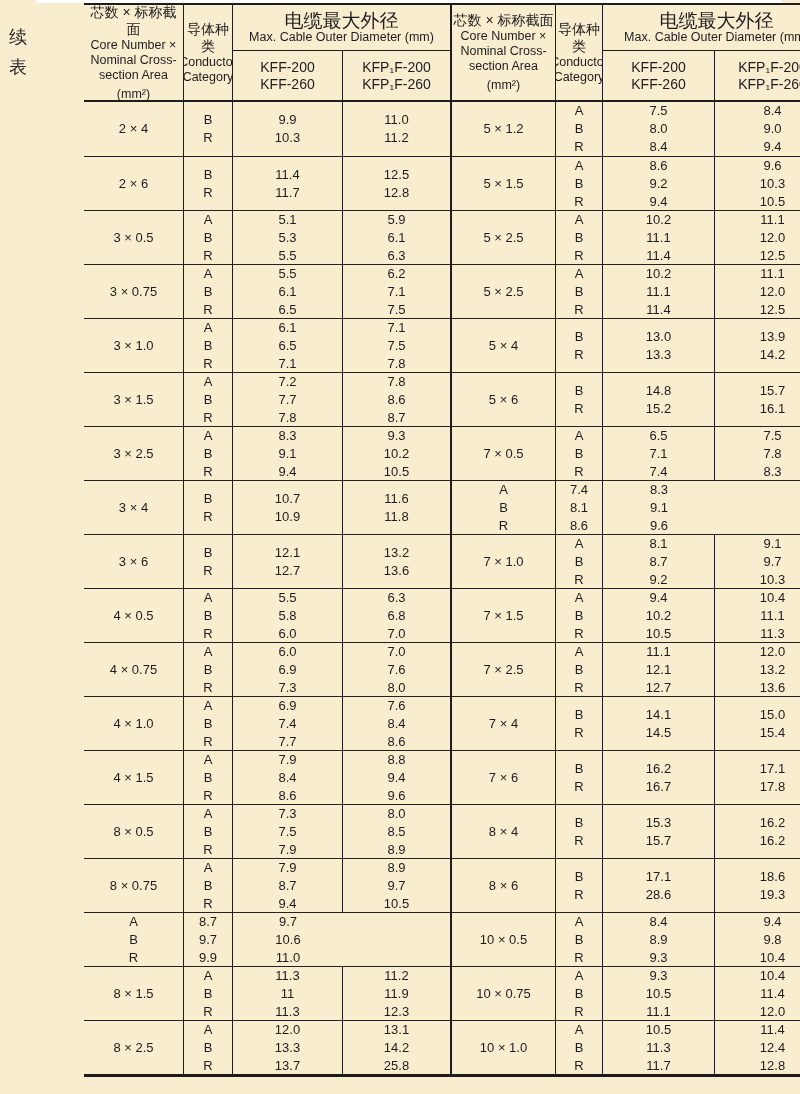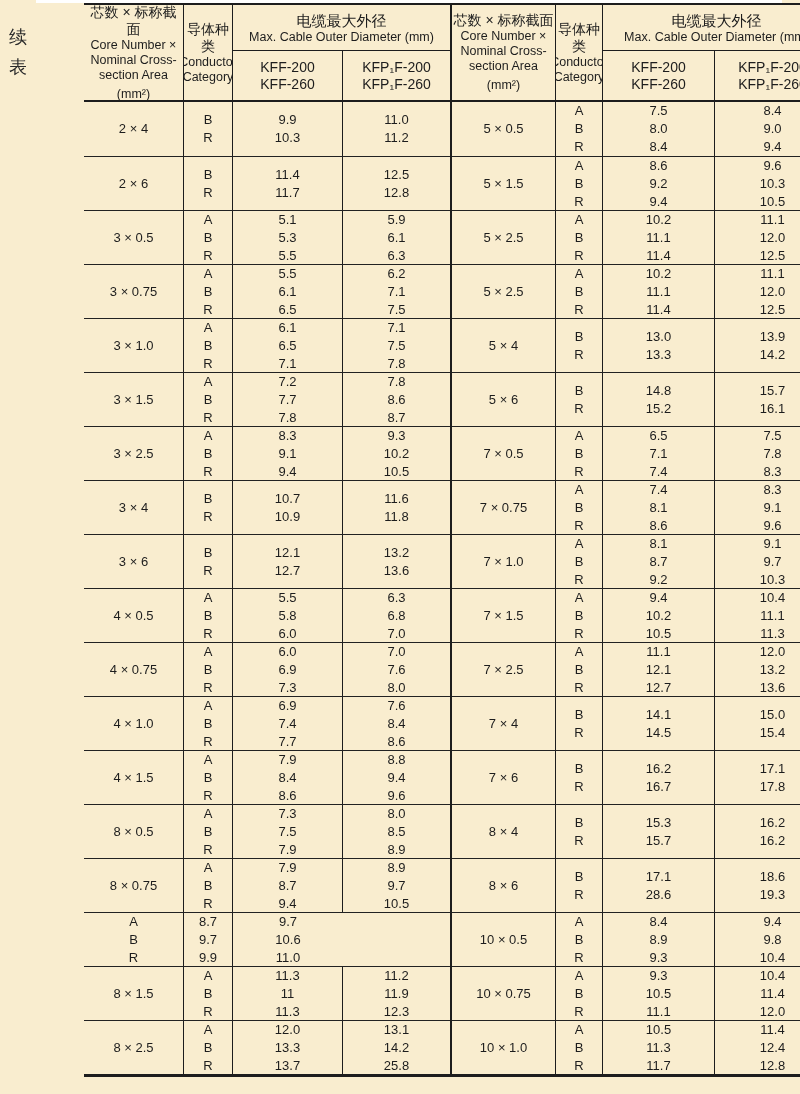--- a/index.html
+++ b/index.html
@@ -38,21 +38,21 @@
   .en   { font-size:12.5px; line-height:15px; }
   .unit { margin-top:4px; }
   .model{ font-size:14px; line-height:17px; }
   .wrapzh { width:46px; }
 
   .dia { grid-column:3 / 5; display:flex; flex-direction:column; }
   .dia-top {
     height:46px; box-sizing:border-box; border-bottom:1.6px solid #1d1d1d;
     display:flex; flex-direction:column; justify-content:center; align-items:center; text-align:center;
   }
-  .dia-top .zh { font-size:15px; line-height:19px; }
+  .dia-top .zh { font-size:19px; line-height:19px; }
   .dia-sub { flex:1; display:grid; }
   .half-left  .dia-sub { grid-template-columns:110px 107px; }
   .half-right .dia-sub { grid-template-columns:112px 115px; }
 
   .grp { display:grid; height:54px; box-sizing:border-box; border-top:1.6px solid #222222; }
   .grp:first-of-type { border-top:none; }
   .gcell {
     display:flex; flex-direction:column; justify-content:center; align-items:center;
     font-size:13px; line-height:18px; text-align:center; overflow:hidden;
   }
@@ -443,21 +443,21 @@
             </div>
             <div class="hcell">
               <div class="model">KFP₁F-200</div>
               <div class="model">KFP₁F-260</div>
             </div>
           </div>
         </div>
       </div>
       <div class="body">
           <div class="grp">
-            <div class="gcell vline">5 × 0.5</div>
+            <div class="gcell vline">5 × 1.2</div>
             <div class="gcell vline">
               <div class="vl">A</div>
               <div class="vl">B</div>
               <div class="vl">R</div>
             </div>
             <div class="gcell vline">
               <div class="vl">7.5</div>
               <div class="vl">8.0</div>
               <div class="vl">8.4</div>
             </div>
@@ -563,21 +563,20 @@
               <div class="vl">7.1</div>
               <div class="vl">7.4</div>
             </div>
             <div class="gcell">
               <div class="vl">7.5</div>
               <div class="vl">7.8</div>
               <div class="vl">8.3</div>
             </div>
           </div>
           <div class="grp">
-            <div class="gcell vline">7 × 0.75</div>
             <div class="gcell vline">
               <div class="vl">A</div>
               <div class="vl">B</div>
               <div class="vl">R</div>
             </div>
             <div class="gcell vline">
               <div class="vl">7.4</div>
               <div class="vl">8.1</div>
               <div class="vl">8.6</div>
             </div>

